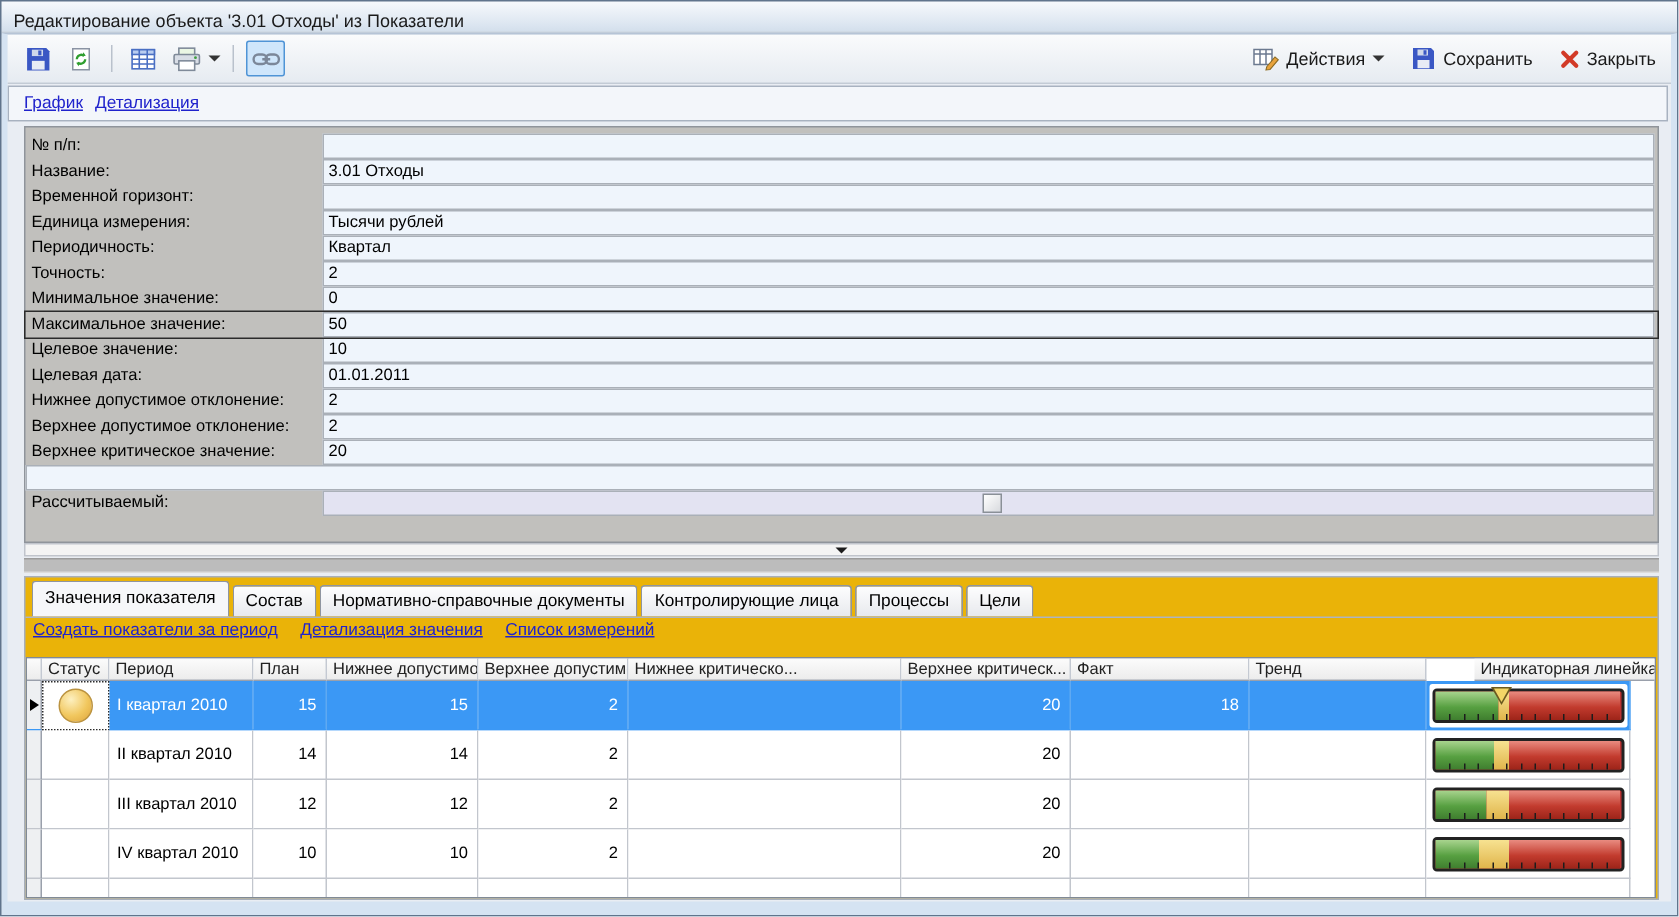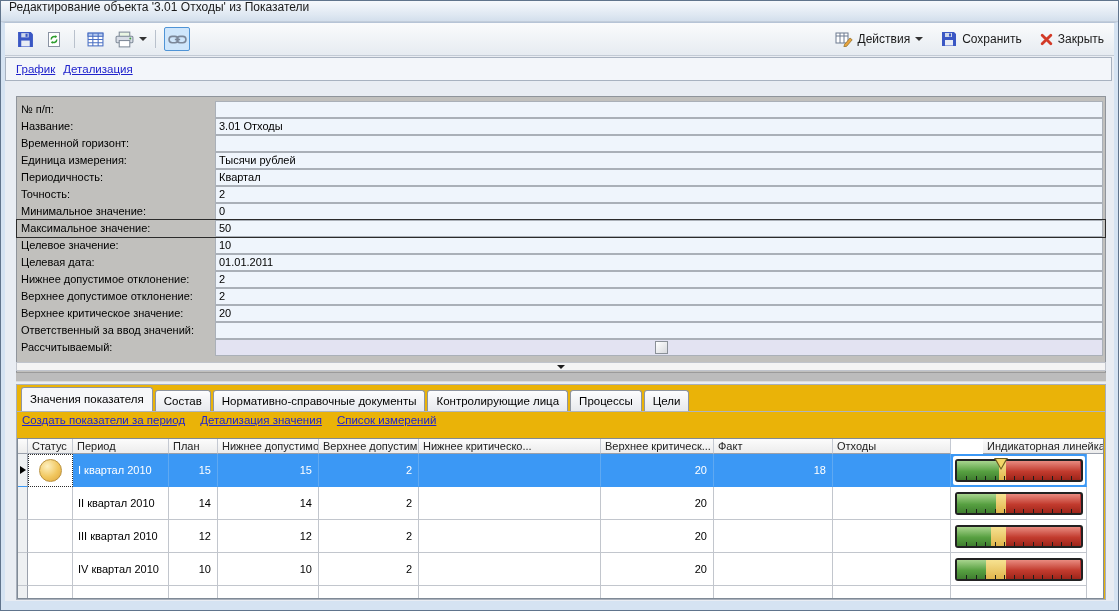--- a/index.html
+++ b/index.html
@@ -8,21 +8,21 @@
   .abs{position:absolute;}
 
   
   #frame{position:absolute;inset:0;pointer-events:none;z-index:50;
          border:1px solid #60748c;box-sizing:border-box;}
   #frame-inner{position:absolute;left:1px;right:1px;top:22px;bottom:1px;pointer-events:none;z-index:49;
          border-left:4px solid #d5e3f2;border-right:4px solid #d5e3f2;border-bottom:9px solid #d5e3f2;
          border-top:1px solid #b6c4d6;box-sizing:border-box;}
   #titlebar{left:1px;top:0;width:1117px;height:21px;
             background:linear-gradient(#f8fafd,#dfe8f2 70%,#d3dfec);
-            border-bottom:1px solid #c2cdda;display:flex;align-items:flex-start;}
+            border-bottom:1px solid #c2cdda;display:flex;align-items:flex-end;}
   #titlebar .t{font-size:12px;color:#1a1a1a;padding-left:8px;}
 
   
   #toolbar{left:5px;top:23px;width:1109px;height:32px;
            background:linear-gradient(#fafbfc,#e6ebf1);
            border-bottom:1px solid #c3cbd5;display:flex;align-items:center;}
   .tb-left{display:flex;align-items:center;gap:5px;padding-left:8px;}
   .tb-icon{width:24px;height:22px;display:flex;align-items:center;justify-content:center;border-radius:2px;}
   .tb-icon svg{display:block;}
   .tb-icon.toggled{background:#cfe6fb;border:1px solid #4f94d6;}
@@ -32,21 +32,21 @@
   .caret{width:0;height:0;border-left:4px solid transparent;border-right:4px solid transparent;
          border-top:4px solid #333;display:inline-block;}
 
   
   #linkstrip{left:5px;top:57px;width:1107px;height:24px;background:#f3f6fa;
              border:1px solid #a8b2c0;box-sizing:border-box;display:flex;align-items:center;gap:8px;padding-left:10px;}
   a.lnk{color:#2023cc;text-decoration:underline;font-size:11.5px;cursor:pointer;}
 
   
   #formpanel{left:16px;top:84px;width:1090px;height:278px;background:#c1c0bd;
-             border:1px solid #8f949b;box-sizing:border-box;padding-top:4px;margin-top:12px;}
+             border:1px solid #8f949b;box-sizing:border-box;padding-top:4px;}
   .frow{display:flex;height:17px;position:relative;}
   .frow .flabel{width:194px;padding-left:4px;font-size:11px;line-height:16px;color:#000;
                 overflow:hidden;white-space:nowrap;}
   .frow .ffield{flex:1;margin-right:2px;background:#eff5fc;border:1px solid #aab0b8;box-sizing:border-box;
                 font-size:11px;line-height:14px;padding-left:3px;color:#000;overflow:hidden;white-space:nowrap;}
   .frow.focused{outline:1px solid #2b2b2b;z-index:2;}
   .frow.checkbox-row .ffield{background:#e3e3f2;}
   .cbx{width:13px;height:13px;margin-left:436px;margin-top:1px;border:1px solid #8a9097;
        background:linear-gradient(135deg,#ffffff,#d8dade);box-sizing:border-box;}
 
@@ -250,21 +250,20 @@
     </div>
     <div class="frow">
       <div class="flabel">Верхнее допустимое отклонение:</div>
       <div class="ffield">2</div>
     </div>
     <div class="frow">
       <div class="flabel">Верхнее критическое значение:</div>
       <div class="ffield">20</div>
     </div>
     <div class="frow">
-      <div class="flabel">Ответственный за ввод значений:</div>
       <div class="ffield"></div>
     </div>
     <div class="frow checkbox-row">
       <div class="flabel">Рассчитываемый:</div>
       <div class="ffield"><span class="cbx" style="display: inline-block;"></span></div>
     </div>
   </div>
 
 <div class="abs" id="collapse">
   <span class="tri-down"></span>
@@ -291,21 +290,21 @@
         <div class="grow header">
           <div class="gc gutter" style="width: 10px; flex: 0 0 10px;"></div>
           <div class="gc al" style="width: 45px; flex: 0 0 45px; padding-left: 4px;">Статус</div>
           <div class="gc al" style="width: 96px; flex: 0 0 96px; padding-left: 4px;">Период</div>
           <div class="gc al" style="width: 49px; flex: 0 0 49px; padding-left: 4px;">План</div>
           <div class="gc al" style="width: 101px; flex: 0 0 101px; padding-left: 4px;">Нижнее допустимое...</div>
           <div class="gc al" style="width: 100px; flex: 0 0 100px; padding-left: 4px;">Верхнее допустимо...</div>
           <div class="gc al" style="width: 182px; flex: 0 0 182px; padding-left: 4px;">Нижнее критическо...</div>
           <div class="gc al" style="width: 113px; flex: 0 0 113px; padding-left: 4px;">Верхнее критическ...</div>
           <div class="gc al" style="width: 119px; flex: 0 0 119px; padding-left: 4px;">Факт</div>
-          <div class="gc al" style="width: 118px; flex: 0 0 118px; padding-left: 4px;">Отходы</div>
+          <div class="gc al" style="width: 118px; flex: 0 0 118px; padding-left: 4px;">Тренд</div>
           <div class="gc al" style="width: 136px; flex: 0 0 136px; padding-left: 4px; margin-left: 32px;">Индикаторная линейка</div>
         </div>
         <div class="grow selected">
           <div class="gc gutter" style="width: 10px; flex: 0 0 10px;">
             <span class="rowmark"></span>
           </div>
           <div class="gc ac statusfocus" style="width: 45px; flex: 0 0 45px;">
             <span class="statball"></span>
           </div>
           <div class="gc al" style="width: 96px; flex: 0 0 96px;">I квартал 2010</div>

